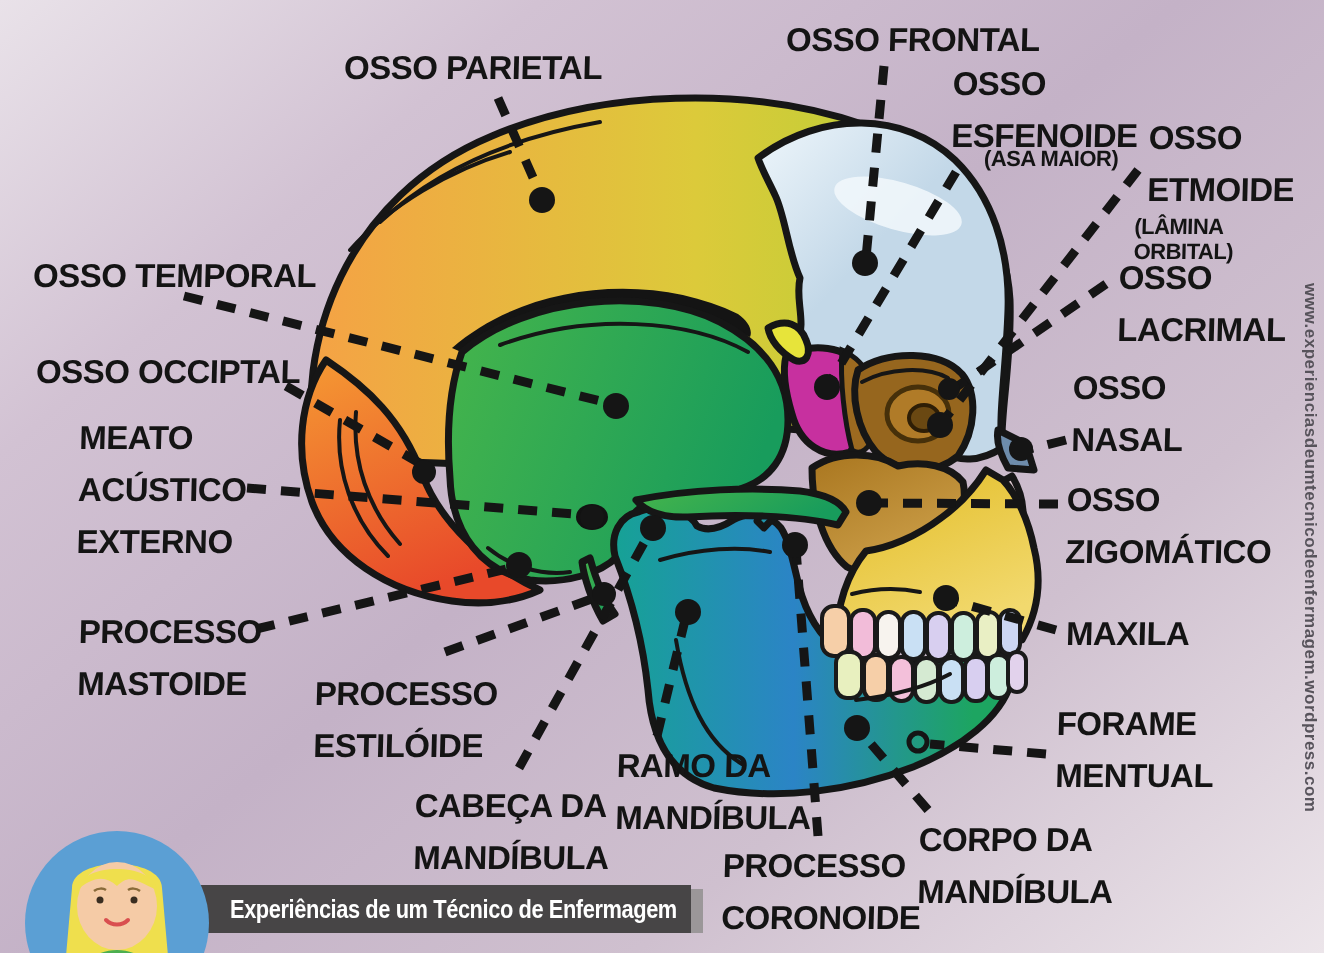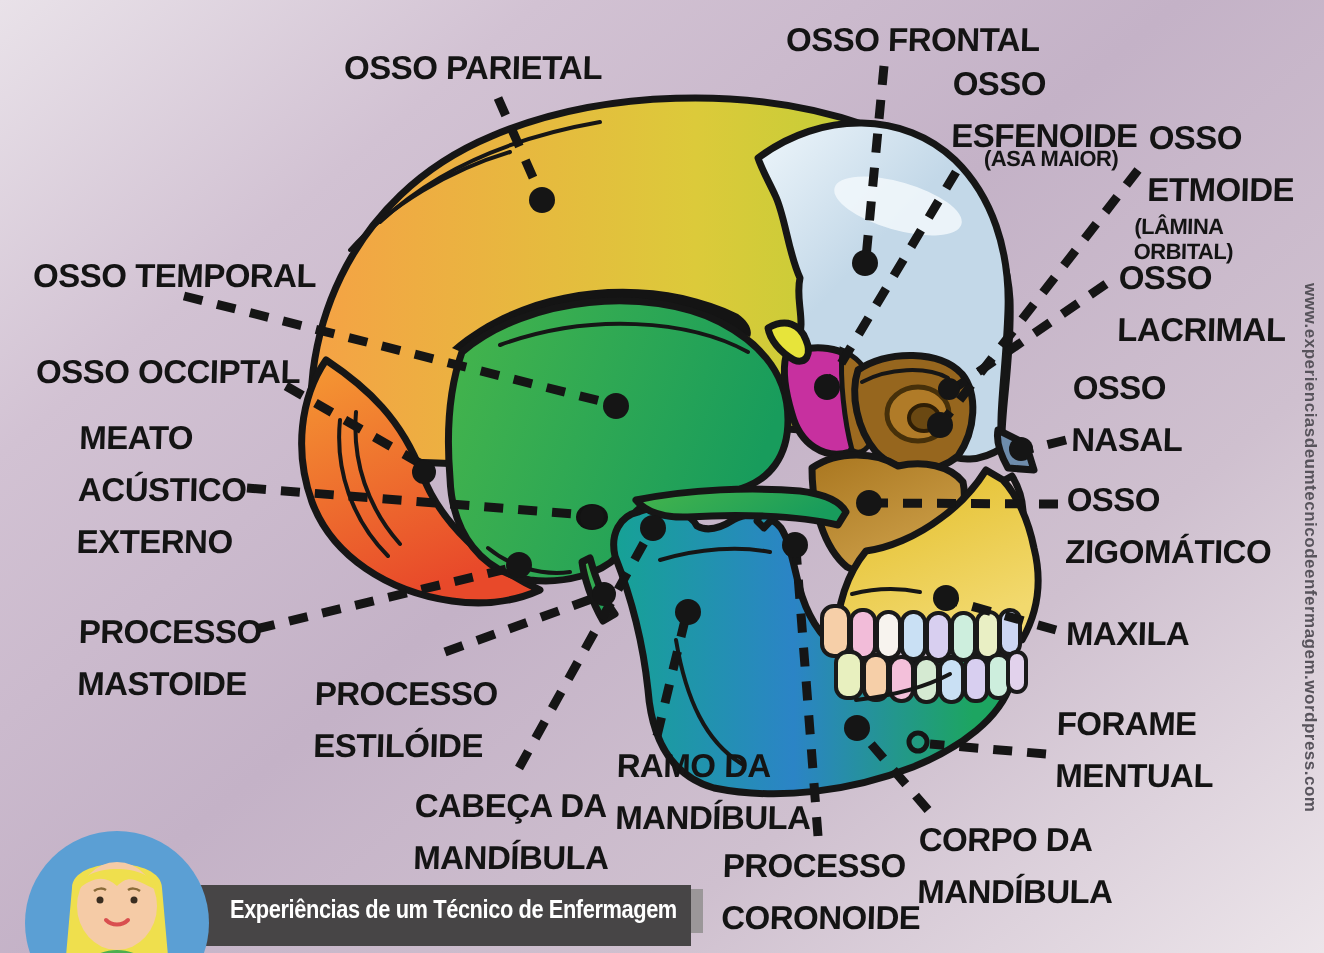--- a/index.html
+++ b/index.html
@@ -14,21 +14,21 @@
   }
   .sub{
     position:absolute;color:#141414;font-weight:700;font-size:22px;line-height:25px;
     letter-spacing:-0.5px;white-space:pre-line;transform:skewX(-1.5deg);
   }
   .watermark{
     position:absolute;top:283px;right:4px;writing-mode:vertical-rl;
     font-size:17px;font-weight:700;color:#57535b;letter-spacing:0.5px;
   }
   .banner{
-    position:absolute;left:95px;top:885px;width:596px;height:61px;background:#474546;
+    position:absolute;left:95px;top:885px;width:596px;height:48px;background:#474546;
   }
   .banner-edge{
     position:absolute;left:691px;top:889px;width:12px;height:44px;background:#9b9799;
   }
   .banner-text{
     position:absolute;left:135px;top:0;height:48px;line-height:48px;color:#ffffff;
     font-weight:700;font-size:26px;letter-spacing:-0.5px;transform:scaleX(.84);transform-origin:left center;
     white-space:nowrap;
   }
   .avatar{position:absolute;left:22px;top:828px;width:190px;height:190px;}

